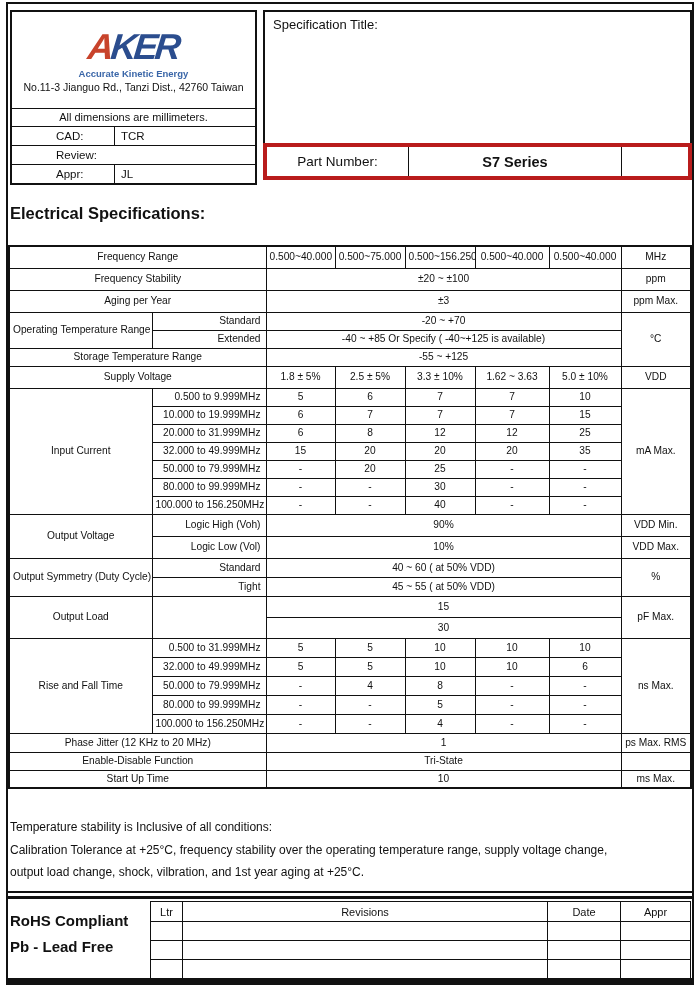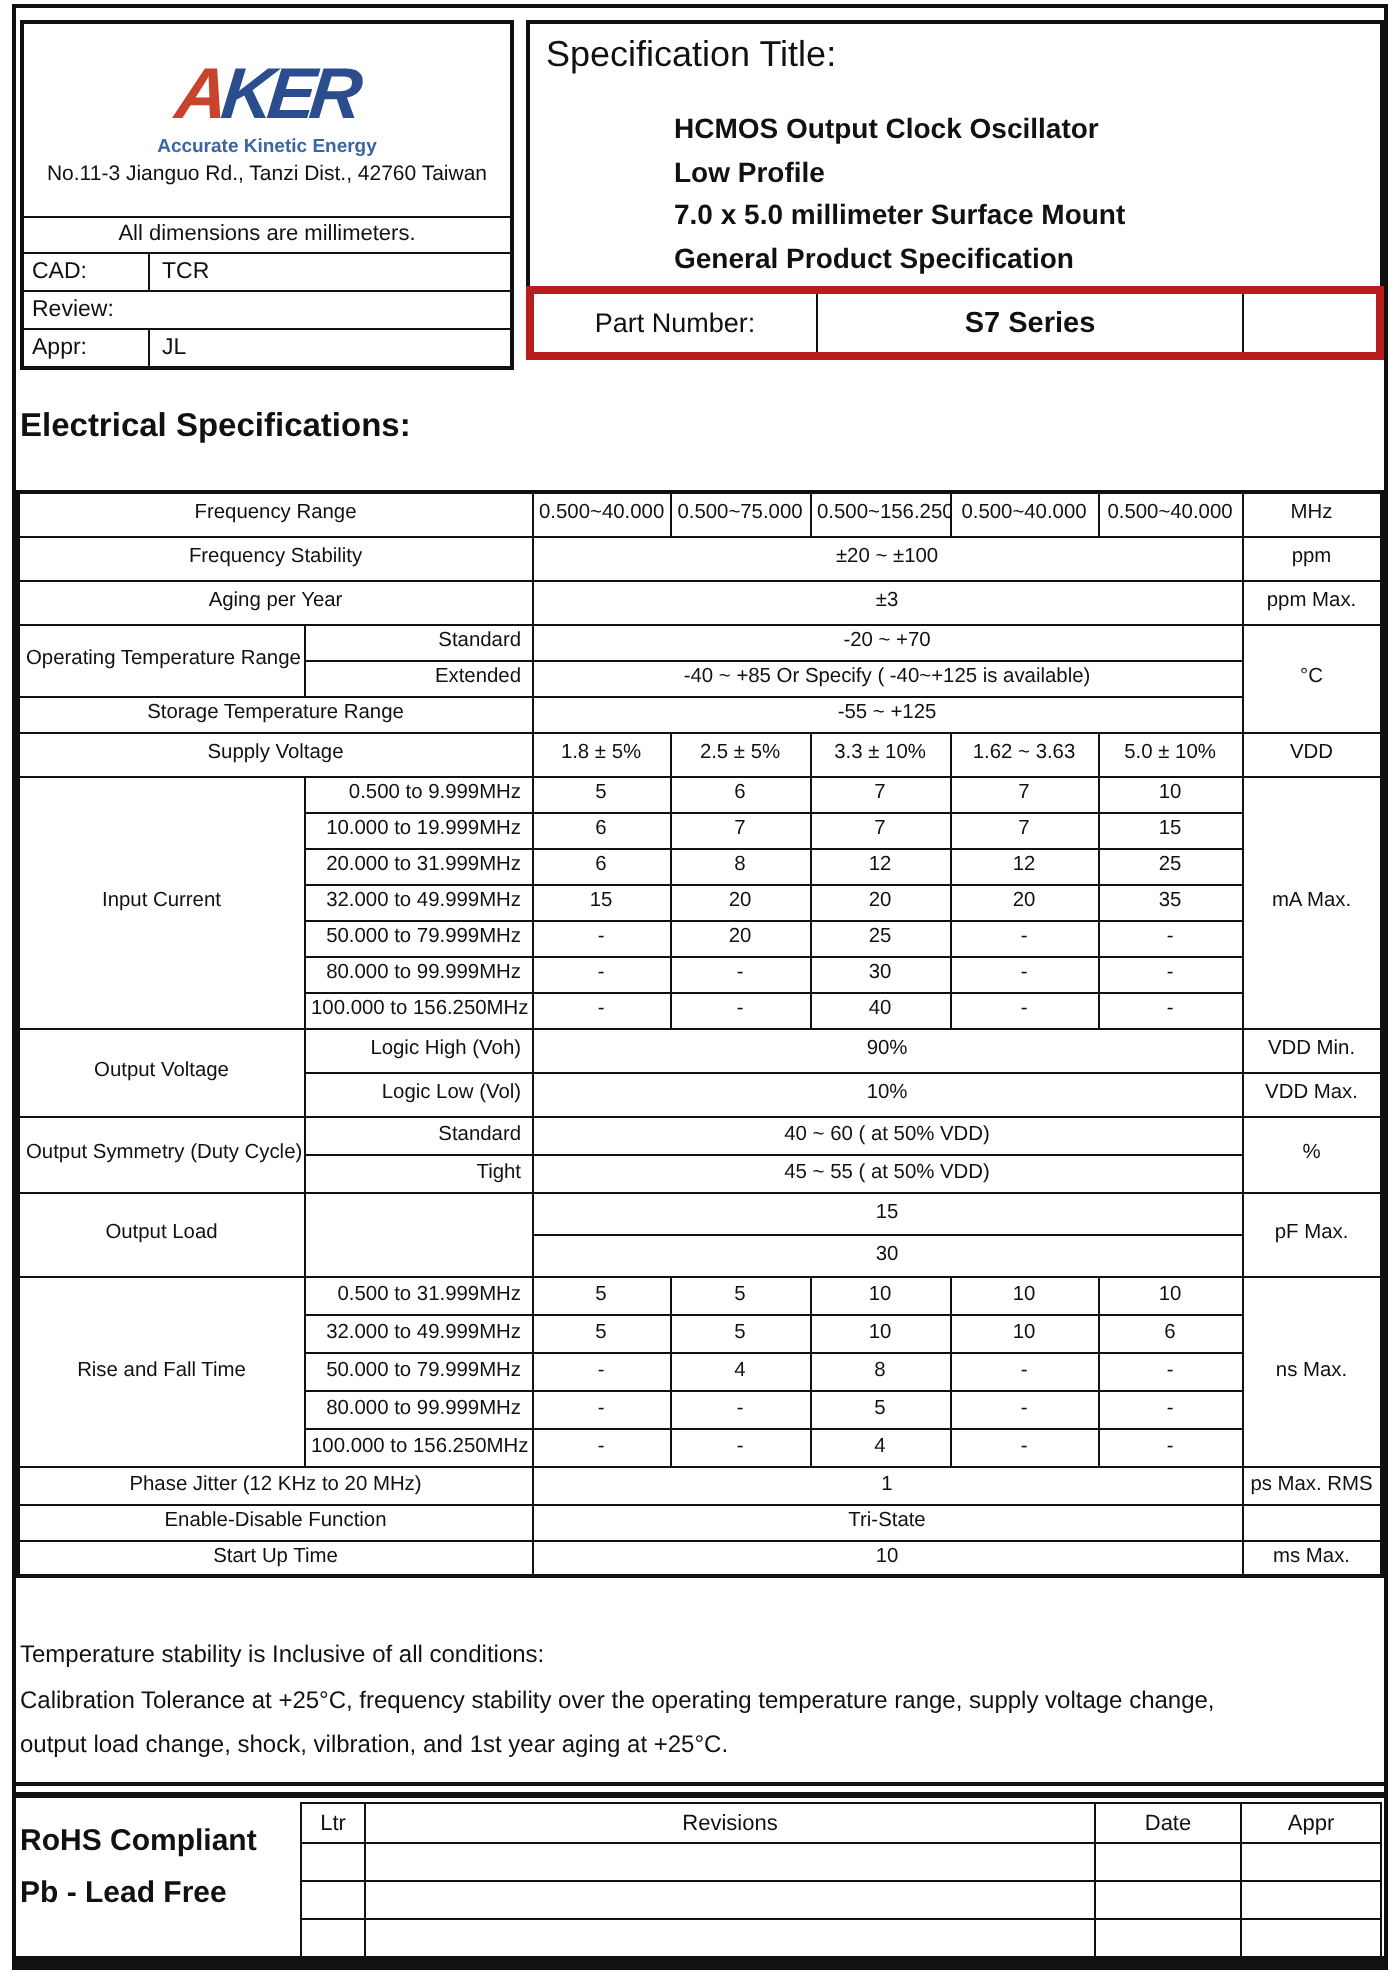--- a/index.html
+++ b/index.html
@@ -20,30 +20,30 @@
     display:flex; flex-direction:column;
   }
   .logo-area { flex:1; display:flex; flex-direction:column; align-items:center; justify-content:center; padding-top:2px; }
   .logo-text { font-size:36px; font-weight:bold; font-style:italic; letter-spacing:-3px; line-height:1; transform:skewX(-6deg); }
   .logo-a  { color:#c8432b; }
   .logo-ker{ color:#2b4d8e; }
   .tagline { color:#3a66a8; font-size:9.5px; font-weight:bold; margin-top:3px; }
   .address { font-size:10.5px; margin-top:2px; white-space:nowrap; }
   .alldims { border-top:1.5px solid #111; height:17px; line-height:17px; text-align:center; font-size:11px; flex:none; }
   .field-row { border-top:1.5px solid #111; height:18px; flex:none; display:flex; align-items:center; font-size:11.5px; }
-  .field-label { width:62px; padding-left:4px; box-sizing:border-box; flex:none; }
+  .field-label { width:62px; padding-left:4px; box-sizing:border-box; flex:none;margin-left:40px; }
   .field-value { border-left:1.5px solid #111; padding-left:6px; flex:1; align-self:stretch; display:flex; align-items:center; }
   .page-val { border-left:1.5px solid #111; width:38px; flex:none; align-self:stretch; display:flex; align-items:center; justify-content:center; }
   .date-cell { border-left:1.5px solid #111; flex:1; align-self:stretch; display:flex; align-items:center; padding-left:6px; gap:10px; }
   
   .hdr-right {
     position:absolute; left:263px; top:10px; width:429px; height:137px;
     border:2px solid #111; box-sizing:border-box;
   }
-  .spec-title-label { font-size:18px; padding:5px 0 0 8px; }
+  .spec-title-label { font-size:13px; padding:5px 0 0 8px; }
   .title-lines { margin:16px 0 0 72px; font-weight:bold; font-size:14px; line-height:21.5px; }
   .part-box {
     position:absolute; left:263px; top:143px; width:429px; height:37px;
     border:4px solid #b91c1c; box-sizing:border-box; display:flex;
   }
   .part-label { width:141px; flex:none; border-right:1.5px solid #111; display:flex; align-items:center; justify-content:center; font-size:13.5px; }
   .part-value { width:212px; flex:none; border-right:1.5px solid #111; display:flex; align-items:center; justify-content:center; font-size:14.5px; font-weight:bold; }
   .part-empty { flex:1; }
   
   .section-heading { position:absolute; left:10px; top:204px; font-size:16.5px; font-weight:bold; }
@@ -88,26 +88,20 @@
     <div class="field-label">Review:</div>
   </div>
   <div class="field-row">
     <div class="field-label">Appr:</div>
     <div class="field-value">JL</div>
   </div>
 </div>
 
 <div class="hdr-right">
   <div class="spec-title-label">Specification Title:</div>
-  <div class="title-lines">
-    <div>HCMOS Output Clock Oscillator</div>
-    <div>Low Profile</div>
-    <div>7.0 x 5.0 millimeter Surface Mount</div>
-    <div>General Product Specification</div>
-  </div>
 </div>
 
 <div class="part-box">
   <div class="part-label">Part Number:</div>
   <div class="part-value">S7 Series</div>
   <div class="part-empty"></div>
 </div>
 
 <div class="section-heading">Electrical Specifications:</div>
 

